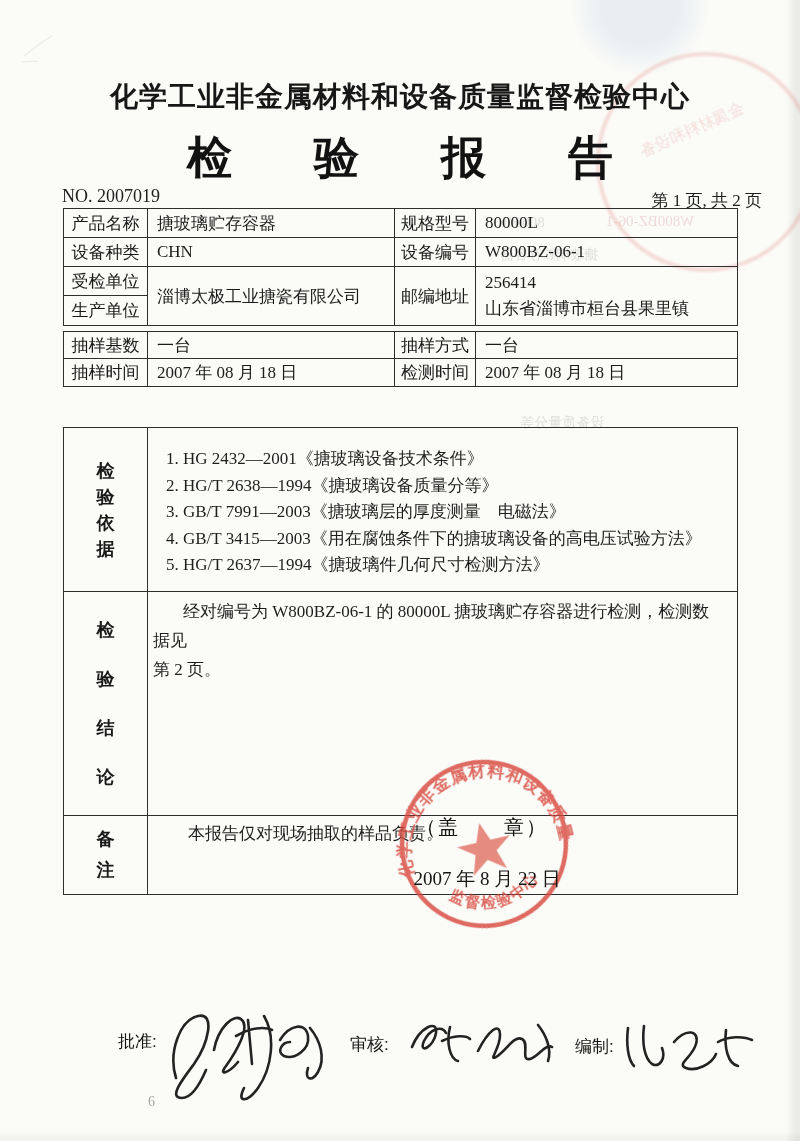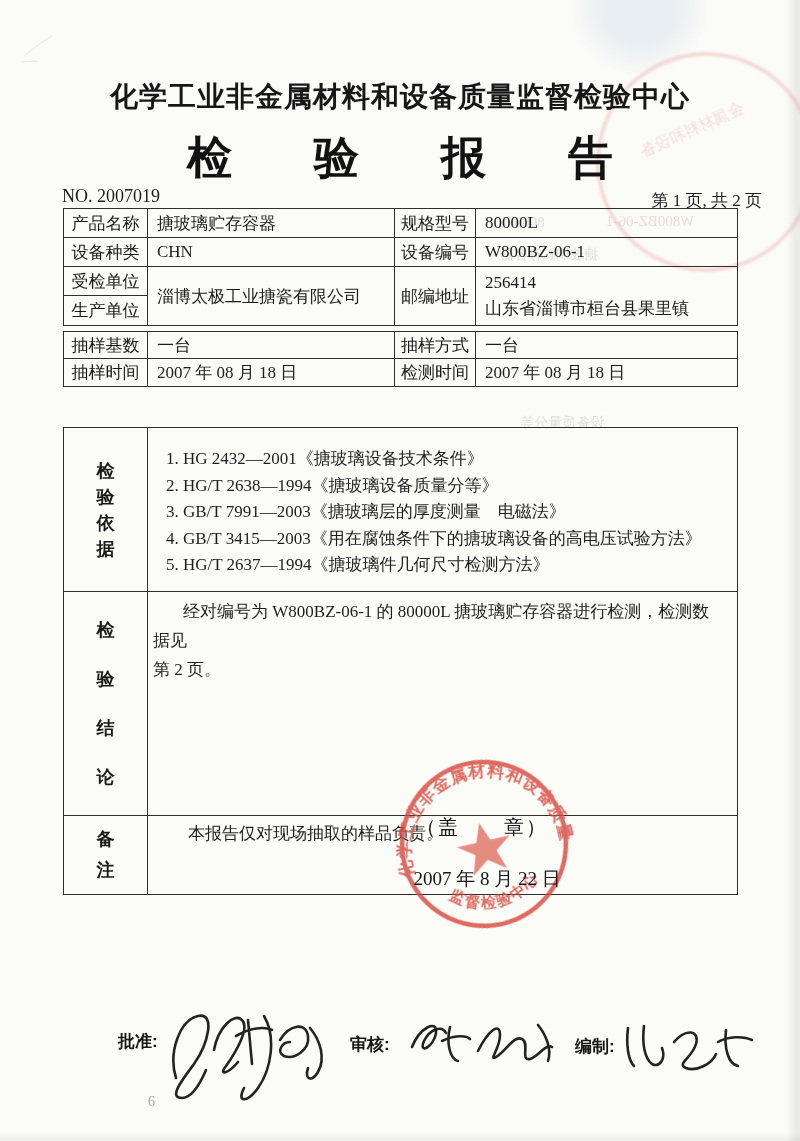--- a/index.html
+++ b/index.html
@@ -54,21 +54,21 @@
   .indent1{text-indent:30px;}
   
   .seal{position:absolute;left:394px;top:754px;width:180px;height:180px;
         transform:rotate(-13deg);opacity:.82;filter:blur(.3px);}
   .stamp-note{position:absolute;left:392px;top:814px;width:180px;text-align:center;
               font-size:20px;color:#141414;letter-spacing:2px;}
   .stamp-date{position:absolute;left:392px;top:866px;width:190px;text-align:center;
               font-size:19px;color:#141414;}
   
   .signoff-label{position:absolute;font-family:"Liberation Sans","DejaVu Sans",sans-serif;
-                 font-weight:700;font-size:17px;color:#161616;}
+                 font-weight:400;font-size:17px;color:#161616;}
   .sig{position:absolute;}
   .sig path{stroke:#232323;stroke-width:2.6;fill:none;stroke-linecap:round;stroke-linejoin:round;}
   
   .bleed{position:absolute;transform:scaleX(-1);color:#8b8b8b;opacity:.26;filter:blur(.4px);
          font-size:15px;white-space:nowrap;}
   .bleed-red{color:#c4655b;opacity:.22;}
   .ghost-ring{position:absolute;left:596px;top:52px;width:212px;height:212px;border-radius:50%;
               border:4px solid rgba(222,108,98,.22);filter:blur(1.1px);}
   .ghost-red-txt{position:absolute;color:rgba(214,84,72,.17);filter:blur(.6px);font-size:16px;white-space:nowrap;}
   .page-mark{position:absolute;left:148px;top:1094px;font-size:14px;color:#7d7d7d;opacity:.7;}

